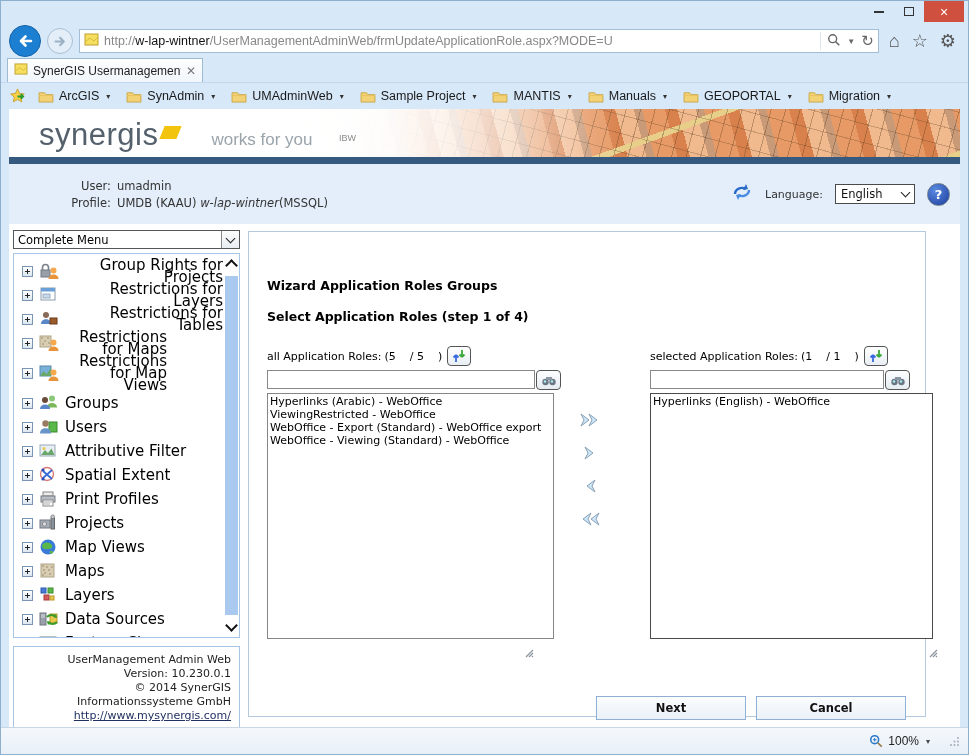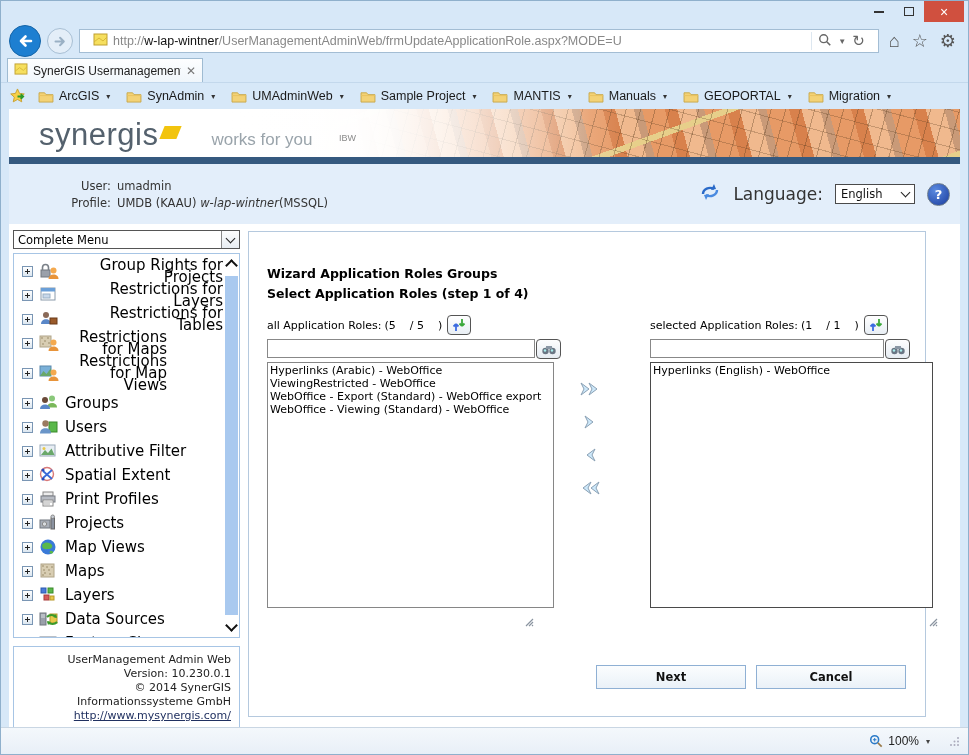--- a/index.html
+++ b/index.html
@@ -11,21 +11,21 @@
   .win-controls { position:absolute; top:0; right:4px; display:flex; }
   .win-btn { width:30px; height:21px; display:flex; align-items:center; justify-content:center; color:#333; cursor:default; }
   .win-btn .minbar { width:10px; height:2px; background:#333; }
   .win-btn .maxbox { width:10px; height:9px; border:1.5px solid #333; }
   .win-btn.close { background:#d0503f; color:#fff; width:40px; font-size:14px; }
 
   
   .navbar { height:32px; display:flex; align-items:center; padding:0 8px; gap:6px; }
   .back-btn { width:32px; height:32px; border-radius:50%; background:#1d7fd1; border:1px solid #1565a8; display:flex; align-items:center; justify-content:center; flex:0 0 auto; }
   .fwd-btn { width:26px; height:26px; border-radius:50%; background:#e4eef8; border:1px solid #a8bfd4; display:flex; align-items:center; justify-content:center; flex:0 0 auto; }
-  .urlbar { flex:1; height:24px; background:#fff; border:1px solid #a3bdd4; display:flex; align-items:center; padding:0 13px; gap:5px; font-size:12.5px; }
+  .urlbar { flex:1; height:24px; background:#fff; border:1px solid #a3bdd4; display:flex; align-items:center; padding:0 4px; gap:5px; font-size:12.5px; }
   .url-text { flex:1; white-space:nowrap; overflow:hidden; color:#888; }
   .url-text .host { color:#111; }
   .url-tools { display:flex; align-items:center; gap:6px; border-left:1px solid #dde7f0; padding-left:6px; color:#666; }
   .caret-small { font-size:8px; color:#666; }
   .nav-icons { display:flex; gap:12px; padding:0 4px; color:#555; font-size:18px; align-items:center; }
 
   
   .tabbar { height:25px; display:flex; align-items:flex-end; padding-left:6px; }
   .tab { width:196px; height:24px; background:linear-gradient(#fdfeff,#f0f6fb); border:1px solid #9fbbd2; border-bottom:none; display:flex; align-items:center; gap:5px; padding:0 6px; font-size:12px; color:#222; }
   .tab-title { flex:1; white-space:nowrap; overflow:hidden; }
@@ -57,21 +57,21 @@
   .swoosh { width:17px; height:13px; background:#f2c40e; transform:skewX(-22deg); margin:0 0 14px 4px; align-self:flex-end; }
   .tagline { font-size:17px; color:#9aa4ab; margin-left:32px; }
   .banner-bar { height:7px; background:#35597f; }
 
   
   .page-header { height:60px; background:#e3eefa; display:flex; justify-content:space-between; align-items:center; padding:0 10px 0 48px; font-family:"DejaVu Sans", sans-serif; }
   .user-info { display:grid; grid-template-columns:54px auto; column-gap:6px; font-size:11.5px; color:#333; row-gap:3px; }
   .user-info .lbl { text-align:right; }
   .italic { font-style:italic; }
   .header-right { display:flex; align-items:center; gap:12px; }
-  .lang-label { font-size:17px; color:#333; }
+  .lang-label { font-size:11px; color:#333; }
   .lang-select { width:80px; height:20px; background:#fff; border:1px solid #4a4a4a; display:flex; align-items:center; justify-content:space-between; padding:0 5px; font-size:11.5px; color:#111; }
   .chev-down { width:7px; height:7px; border-right:1.6px solid #222; border-bottom:1.6px solid #222; transform:rotate(45deg); margin-top:-3px; }
   .help-btn { width:23px; height:23px; border-radius:50%; background:radial-gradient(circle at 35% 30%, #5a8ae0, #1a3c9e); color:#fff; font-weight:bold; display:flex; align-items:center; justify-content:center; font-size:13px; border:1px solid #6a7a8a; }
 
   
   .main { flex:1; position:relative; font-family:"DejaVu Sans", sans-serif; }
   .sidebar { position:absolute; left:4px; top:6px; width:227px;text-align:right; }
   .menu-select { height:19px; border:1px solid #555; background:#fff; display:flex; align-items:center; font-size:11.5px; padding-left:4px; justify-content:space-between; }
   .menu-select .arrowbox { width:18px; height:17px; border-left:1px solid #888; background:linear-gradient(#fdfdfd,#e8edf2); display:flex; align-items:center; justify-content:center; }
   .tree-box { margin-top:4px; height:385px; border:1px solid #a7c5e5; background:#fff; display:flex; overflow:hidden; }
@@ -86,22 +86,22 @@
   .ticon { width:24px; height:18px; flex:0 0 auto; display:flex; align-items:center; justify-content:center; }
   .tree-scrollbar { width:16px; display:flex; flex-direction:column; align-items:center; padding:3px 0; }
   .sb-chev { width:9px; height:9px; border-right:2.4px solid #111; border-bottom:2.4px solid #111; flex:0 0 auto; }
   .sb-chev.up { transform:rotate(-135deg); margin-top:4px; }
   .sb-chev.down { transform:rotate(45deg); margin-bottom:4px; }
   .sb-thumb { flex:1; width:13px; background:#a9c9ef; margin:6px 0; }
   .side-footer { margin-top:8px; border:1px solid #a7c5e5; background:#fff; padding:6px 8px; font-size:11px; color:#222; line-height:14px; }
   .side-footer a { color:#203060; }
 
   .content-panel { position:absolute; left:239px; top:7px; width:678px; height:486px; border:1px solid #b5c9de; background:#fff; padding:30px 0 0 18px; }
-  .wiz-title, .wiz-subtitle { font-size:12.5px; font-weight:bold; color:#000; margin:4px 0 5px 0; }
-  .dual-list { display:flex; margin-top:12px; }
+  .wiz-title, .wiz-subtitle { font-size:12.5px; font-weight:bold; color:#000; margin:16px 0 5px 0; }
+  .dual-list { display:flex; margin-top:20px; }
   .dl-col { width:294px; display:flex; flex-direction:column; }
   .dl-col.right { width:292px;padding-left:32px; }
   .list-label-row { display:flex; align-items:center; height:24px; font-size:11px; gap:3px; }
   .count { white-space:pre; font-size:11px; }
   .sort-btn { width:24px; height:20px; border:1px solid #555; border-radius:4px; background:linear-gradient(#fff,#e8eef4); display:flex; align-items:center; justify-content:center; margin-left:2px; }
   .search-row { display:flex; margin-top:2px; align-items:stretch; gap:1px; }
   .search-input { flex:1; height:19px; border:1px solid #888; background:#fff; font-size:11px; padding:0 3px; font-family:"DejaVu Sans", sans-serif; }
   .binoc-btn { width:25px; height:20px; border:1px solid #555; border-radius:4px; background:linear-gradient(#fdfdfe,#e6ecf2); display:flex; align-items:center; justify-content:center; }
   .listbox { margin-top:3px; height:246px; border:1px solid #868686; background:#fff; padding:1px 2px; overflow:hidden; }
   .dl-col.right .listbox { border-color:#4a4a4a; width:283px; }

